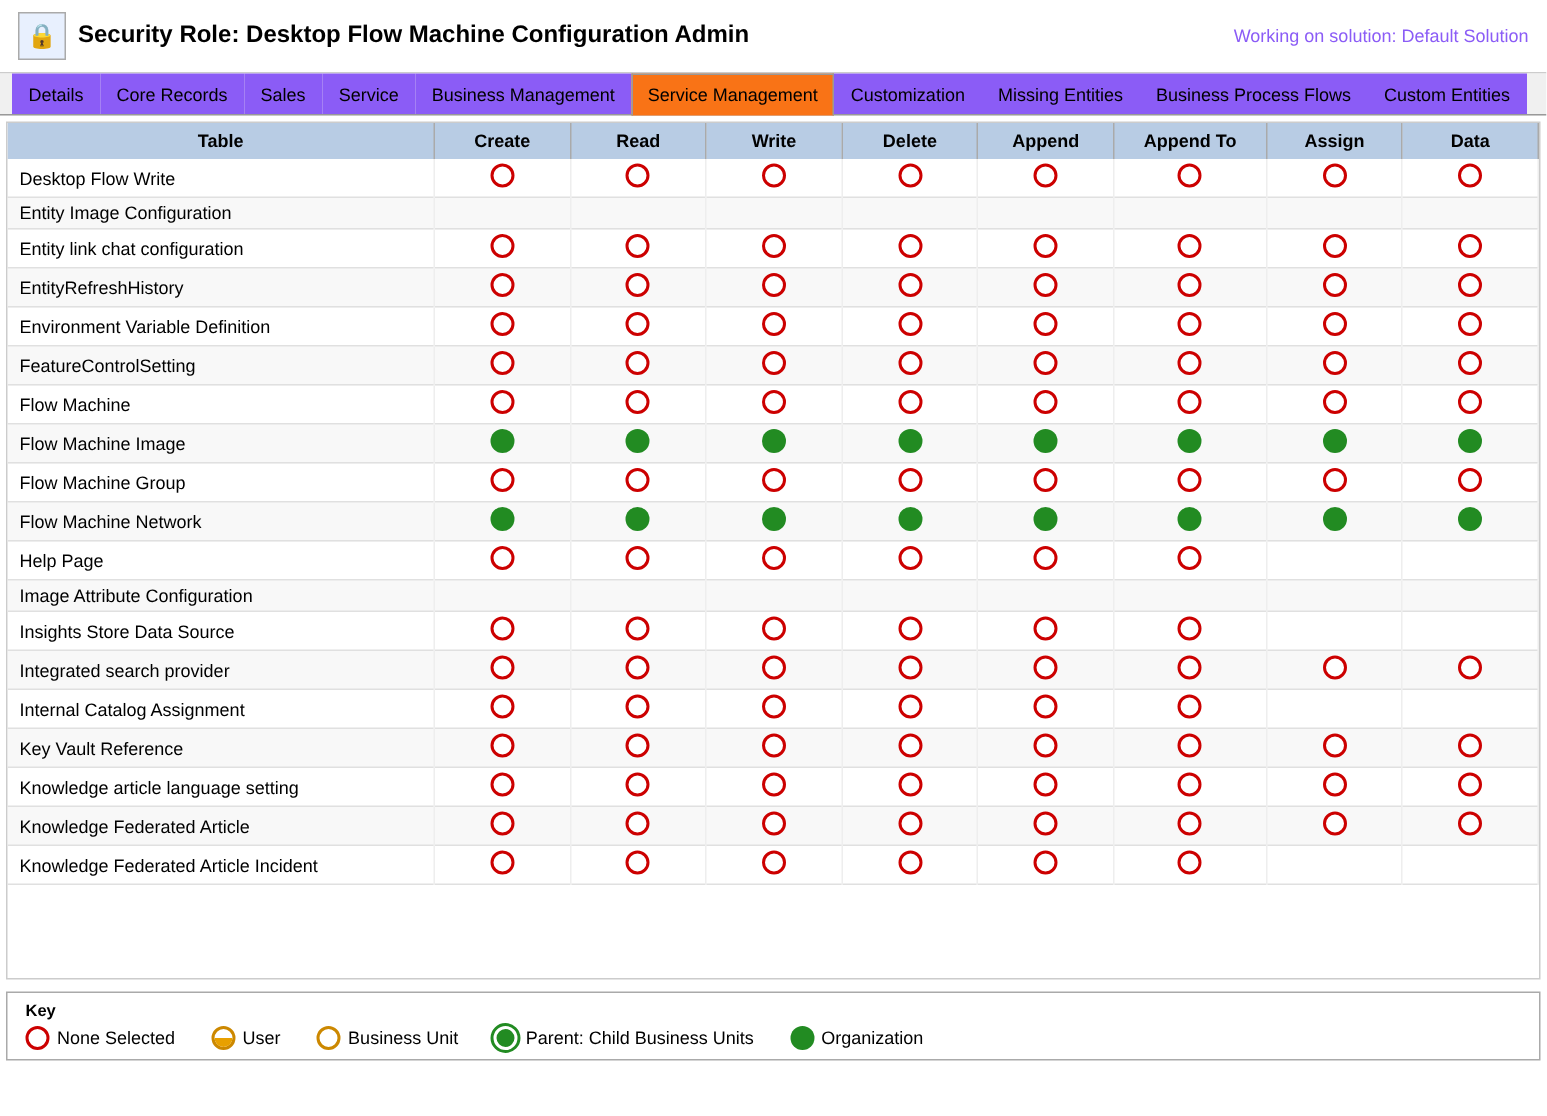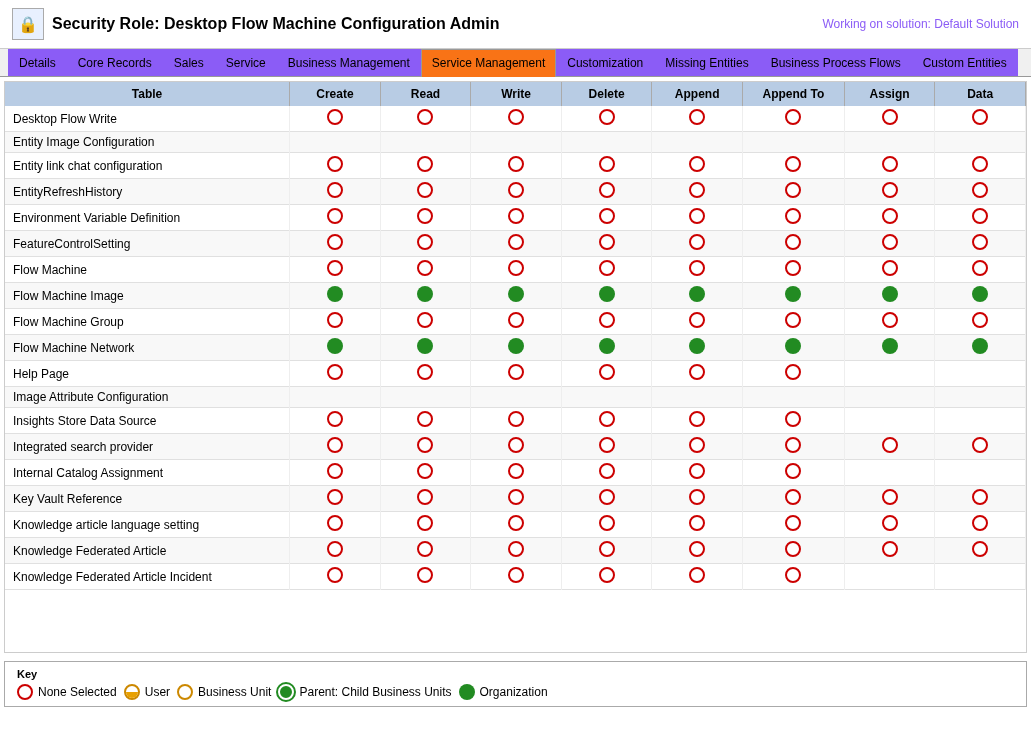--- a/index.html
+++ b/index.html
@@ -71,21 +71,21 @@
     }
     .circle-bu {
       display: inline-block; width: 16px; height: 16px; border-radius: 50%;
       background: #fff; border: 2px solid #cc8800;
     }
     .circle-parent {
       display: inline-block; width: 16px; height: 16px; border-radius: 50%;
       background: #228B22; border: 2px solid #fff; outline: 2px solid #228B22;
     }
     .key-item { display: flex; align-items: center; gap: 5px; font-size: 12px; }
-    .key-row { display: flex; align-items: center; gap: 7px; }
+    .key-row { display: flex; align-items: center; gap: 24px; }
 
     .cell-center { text-align: center; }
   </style>
 </head>
 <body>
 
 <div class="title-bar">
   <div class="title-bar-left">
     <div class="title-icon">🔒</div>
     <span class="title-text">Security Role: Desktop Flow Machine Configuration Admin</span>

